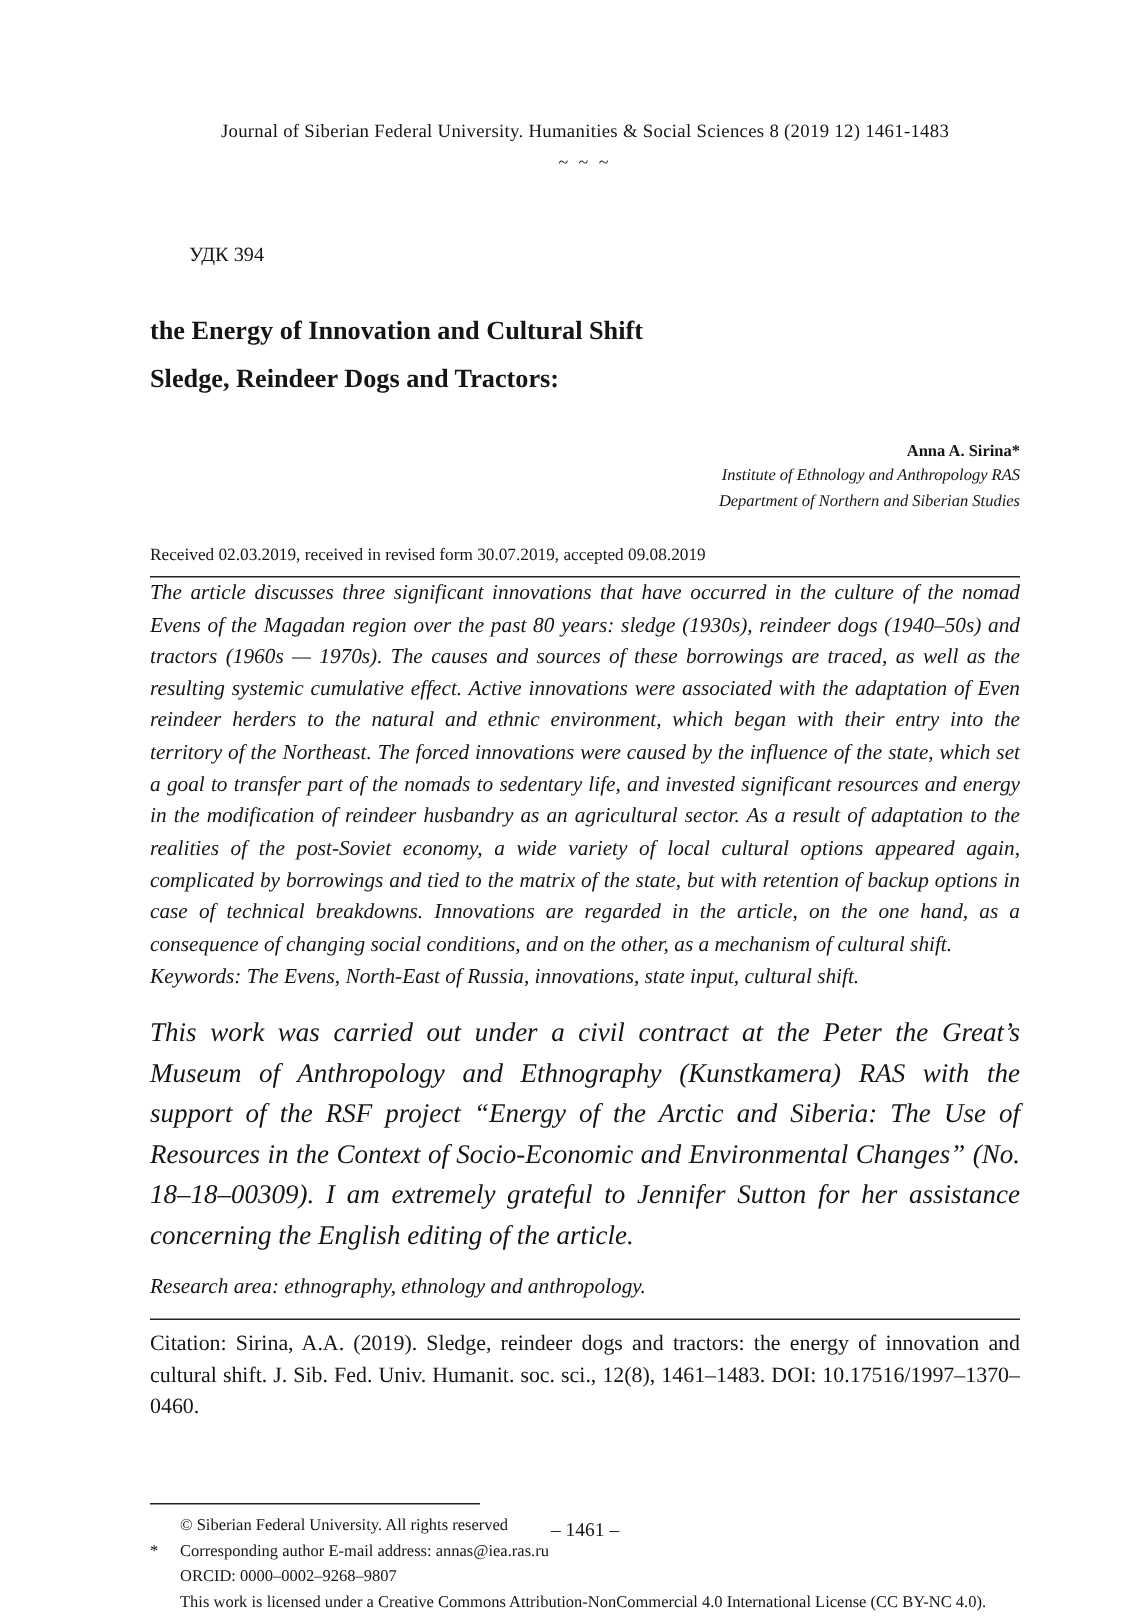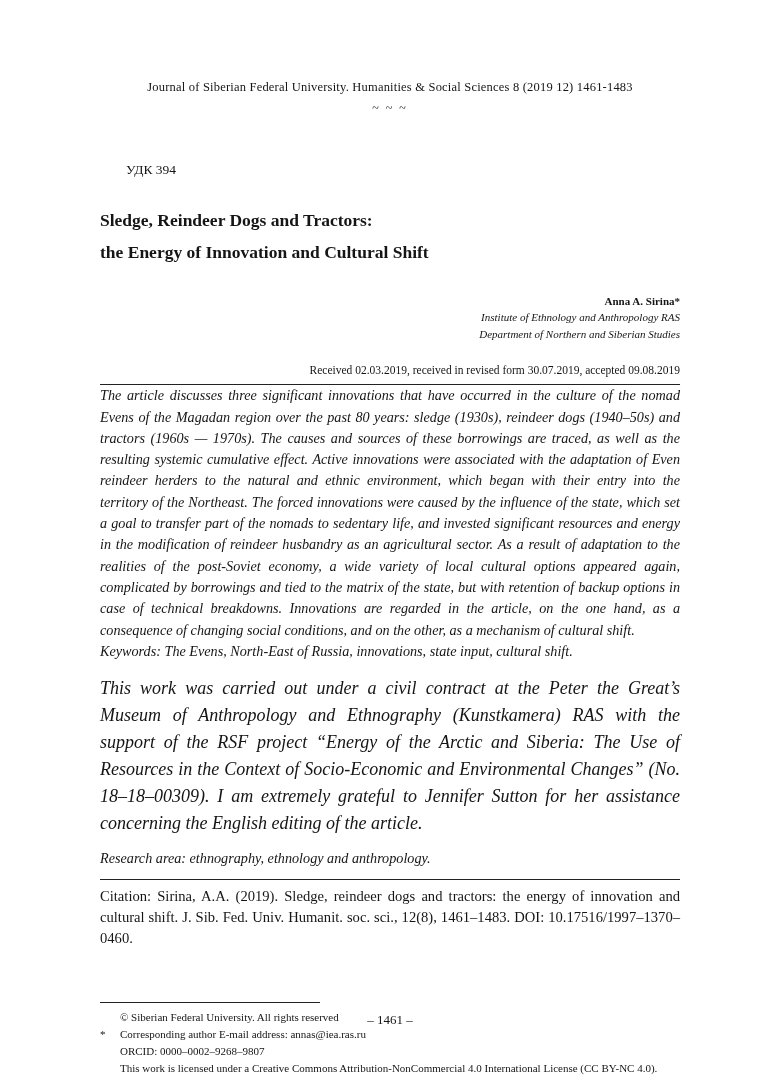--- a/index.html
+++ b/index.html
@@ -46,21 +46,21 @@
     margin-top: 24px;
     text-align: right;
     font-size: 11px;
     line-height: 1.5;
   }
   .author-name { font-weight: bold; }
   .affiliation { font-style: italic; }
 
   .received-line {
     margin-top: 22px;
-    text-align: right;
+    text-align: left;
     font-size: 11.5px;
   }
 
   .rule {
     border: none;
     border-top: 1.4px solid #222;
     margin: 8px 0 0 0;
   }
 
   .abstract {
@@ -133,22 +133,22 @@
 
 <div class="page">
   <div class="content">
 
     <div class="journal-line">Journal of Siberian Federal University. Humanities &amp; Social Sciences 8 (2019 12) 1461-1483</div>
     <div class="tilde-line">~ ~ ~</div>
 
     <div class="udk">УДК 394</div>
 
     <div class="title">
+      <div>the Energy of Innovation and Cultural Shift</div>
       <div>Sledge, Reindeer Dogs and Tractors:</div>
-      <div>the Energy of Innovation and Cultural Shift</div>
     </div>
 
     <div class="author-block">
       <div class="author-name">Anna A. Sirina*</div>
       <div class="affiliation">Institute of Ethnology and Anthropology RAS</div>
       <div class="affiliation">Department of Northern and Siberian Studies</div>
     </div>
 
     <div class="received-line">Received 02.03.2019, received in revised form 30.07.2019, accepted 09.08.2019</div>
 

